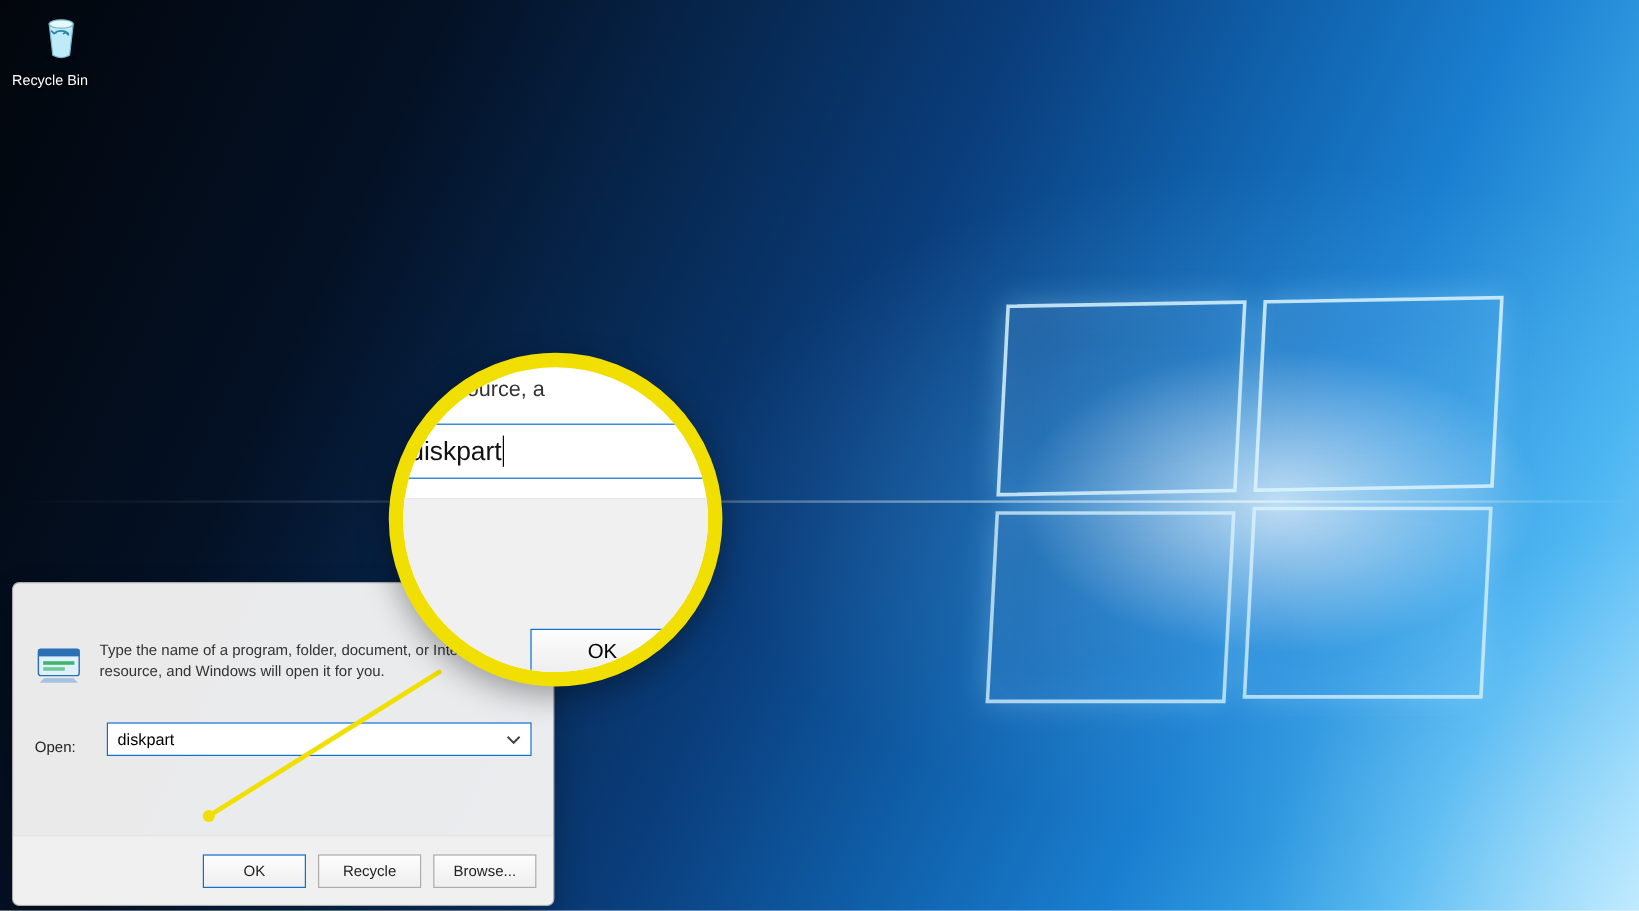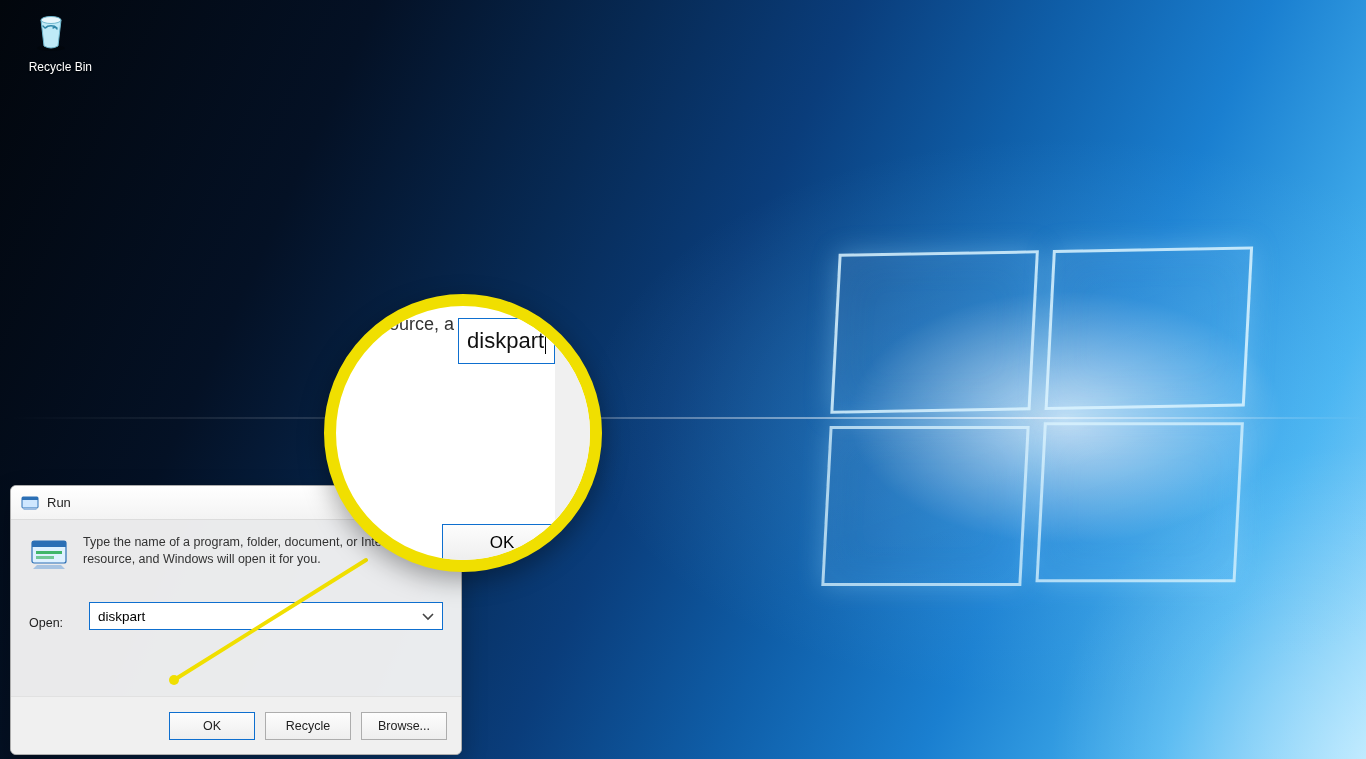--- a/index.html
+++ b/index.html
@@ -27,21 +27,21 @@
       background:linear-gradient(160deg, rgba(255,255,255,.05), rgba(120,200,255,.08));
       box-shadow: 0 0 25px rgba(160,220,255,.35), inset 0 0 40px rgba(120,200,255,.12);
     }
     .winpanes .tl{ left:0;   top:0;   width:200px; height:160px; }
     .winpanes .tr{ left:214px; top:0;   width:200px; height:160px; }
     .winpanes .bl{ left:0;   top:174px; width:200px; height:160px; opacity:.9; transform:skewY(1deg); }
     .winpanes .br{ left:214px; top:174px; width:200px; height:160px; opacity:.9; transform:skewY(1deg); }
 
     
     .desktop-icon{
-      position:absolute; left:10px; top:2px; width:82px; text-align:right; cursor:default;
+      position:absolute; left:10px; top:2px; width:82px; text-align:left; cursor:default;
       color:#fff; font-size:12px; text-shadow:0 1px 2px rgba(0,0,0,.85);
       user-select:none;
     }
     .desktop-icon .glyph{ width:48px; height:48px; margin:4px auto 6px; position:relative; }
     .desktop-icon .glyph svg{ width:100%; height:100%; display:block; }
     .desktop-icon .label{ line-height:14px; }
 
     
     .run-dialog{
       position:absolute; left:10px; top:485px; width:452px; height:270px;
@@ -98,21 +98,21 @@
     .callout{
       position:absolute; left:324px; top:294px; width:278px; height:278px;
       border-radius:50%;
       background:#fff;
       border:12px solid #f0df00;
       box-shadow:0 8px 26px rgba(0,0,0,.35);
       overflow:hidden;
     }
     .callout-inner{
       position:absolute; inset:0;
-      display:flex; flex-direction:row;
+      display:flex; flex-direction:column;
     }
     .callout .crop-heading{
       padding:8px 8px 6px 8px; font-size:18px; color:#333; white-space:nowrap;
     }
     .callout .big-input{
       margin:12px 0 0 -4px; height:46px; border:1px solid #0e6fcf; display:flex; align-items:center;
       padding:0 8px; font-size:22px; color:#111; background:#fff;
     }
     .callout .caret{ display:inline-block; width:1px; height:26px; background:#000; margin-left:1px; }
     .callout .spacer{ flex:1; background:#f0f0f0; border-top:1px solid #e8e8e8; margin-top:16px; }
@@ -147,30 +147,20 @@
       <ellipse cx="24" cy="42" rx="14" ry="3" fill="rgba(0,0,0,.25)"></ellipse>
       <path d="M14 14 L34 14 L31 40 Q24 44 17 40 Z" fill="#bfeaf7" stroke="#6fb8cf" stroke-width="1"></path>
       <ellipse cx="24" cy="14" rx="10" ry="3.5" fill="#e7f7fc" stroke="#6fb8cf" stroke-width="1"></ellipse>
       <path d="M18 22c3-3 9-3 12 0m-12 0l-2-2m2 2l2-1m8 0l2 2m-2-2l-2 1" stroke="#2f86a7" stroke-width="1.4" fill="none" stroke-linecap="round"></path>
     </svg>
   </div>
   <div class="label">Recycle Bin</div>
 </div>
 
 <div class="run-dialog">
-  <div class="run-titlebar">
-    <span class="app-icon">
-      <svg viewBox="0 0 18 18">
-          <rect x="1" y="3" width="16" height="11" rx="1" fill="#cfe7ff" stroke="#2b6fb5"></rect>
-          <rect x="1" y="3" width="16" height="3" fill="#2b6fb5"></rect>
-          <path d="M4 14h10l2 2H2z" fill="#9bbbe0"></path>
-        </svg>
-    </span>
-    <span class="title">Run</span>
-  </div>
 
   <div class="run-body">
     <div class="run-desc">
       <span class="big-icon">
         <svg viewBox="0 0 40 40">
           <rect x="3" y="7" width="34" height="22" rx="2" fill="#dff1ff" stroke="#2b6fb5" stroke-width="1.2"></rect>
           <rect x="3" y="7" width="34" height="6" fill="#2b6fb5"></rect>
           <rect x="7" y="17" width="26" height="3" fill="#41b66a"></rect>
           <rect x="7" y="22" width="18" height="3" fill="#41b66a" opacity=".7"></rect>
           <path d="M8 31h24l4 4H4z" fill="#a6c3e2"></path>

